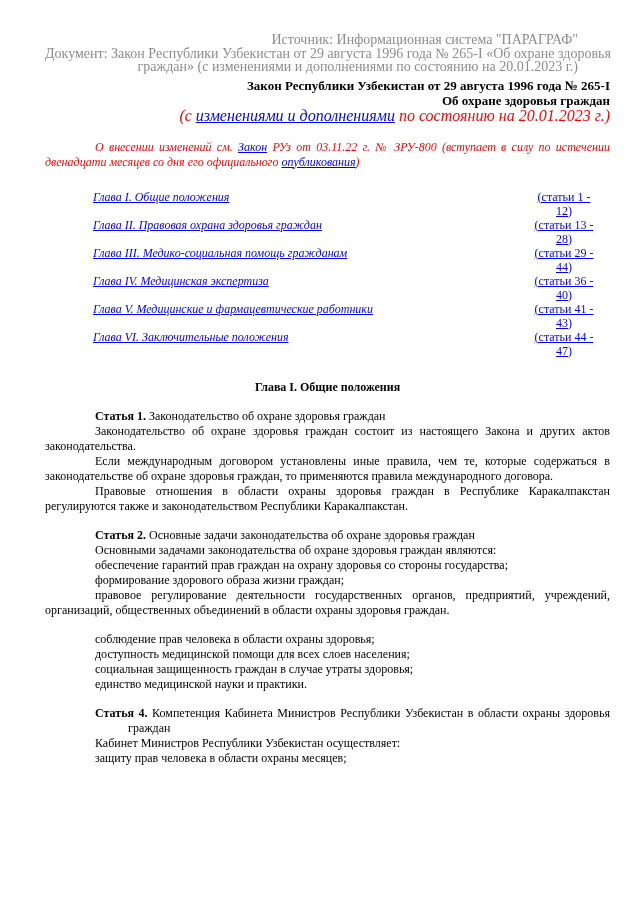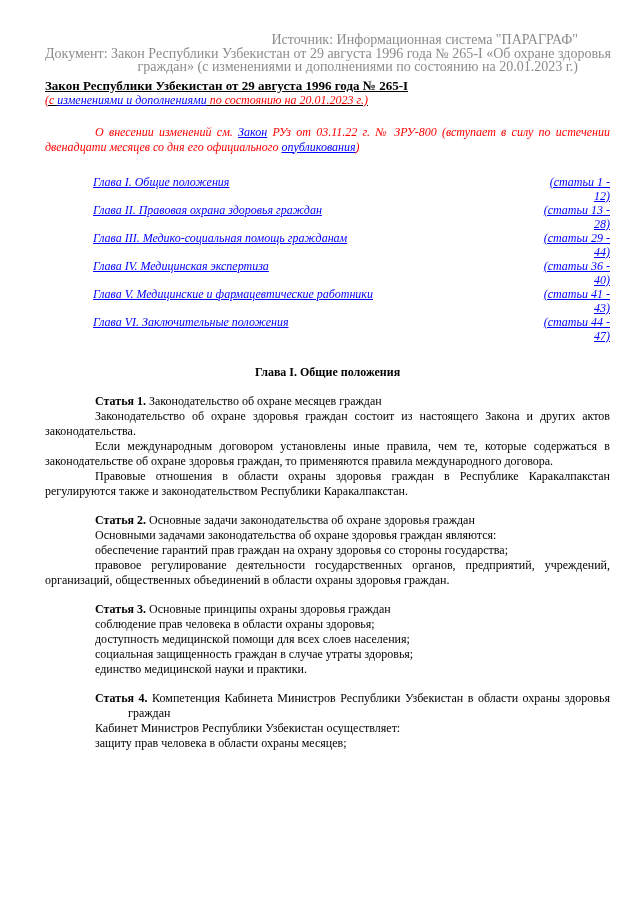--- a/index.html
+++ b/index.html
@@ -20,23 +20,23 @@
     font-size: 14px;
     color: #8c8c8c;
     text-align: right;
     line-height: 13.5px;
     margin-right: 32px;
     margin-bottom: 4px;
   }
   .doc-header div { white-space: nowrap; }
 
   
-  .title-block { text-align: left; line-height: 15px; text-decoration: underline; }
+  .title-block { text-align: right; line-height: 15px; }
   .title-line { font-weight: bold; font-size: 13px; }
-  .title-amend { font-style: italic; color: #ff0000; font-size: 12px; }
+  .title-amend { font-style: italic; color: #ff0000; font-size: 16px; }
 
   a.link {
     color: #0000ff;
     text-decoration: underline;
     cursor: pointer;
   }
   .italic { font-style: italic; }
 
   
   .amendment {
@@ -47,21 +47,21 @@
     text-indent: 50px;
     line-height: 15px;
   }
 
   
   .toc { margin-top: 20px; }
   .toc-row { display: flex; line-height: 14px; align-items: flex-start; }
   .toc-left { flex: 1; padding-left: 48px; }
   .toc-left a { font-style: italic; }
   .toc-right { width: 92px; text-align: right; }
-  .toc-right a { font-style: italic; display: block; }
+  .toc-right a { display: block; text-align: center; }
 
   
   .chapter-heading {
     text-align: center;
     font-weight: bold;
     line-height: 15px;
     margin-top: 22px;
     margin-bottom: 0;
   }
   .article { margin-top: 14px; }
@@ -83,20 +83,21 @@
 <div class="page">
 
   <div class="doc-header">
     <div>Источник: Информационная система "ПАРАГРАФ"</div>
     <div>Документ: Закон Республики Узбекистан от 29 августа 1996 года № 265-I «Об охране здоровья</div>
     <div>граждан» (с изменениями и дополнениями по состоянию на 20.01.2023 г.)</div>
   </div>
 
   <div class="title-block">
     <div class="title-line">Закон Республики Узбекистан от 29 августа 1996 года № 265-I</div>
+    <div class="title-line">Об охране здоровья граждан</div>
     <div class="title-amend"><span>(с </span><a class="link italic">изменениями и дополнениями</a><span> по состоянию на 20.01.2023 г.)</span></div>
   </div>
 
   <p class="amendment"><span>О внесении изменений см. </span><a class="link italic">Закон</a><span> РУз от 03.11.22 г. № ЗРУ-800 (вступает в силу по истечении двенадцати месяцев со дня его официального </span><a class="link italic">опубликования</a><span>)</span></p>
 
   <div class="toc">
 
     <div class="toc-row">
       <div class="toc-left"><a class="link">Глава I. Общие положения</a></div>
       <div class="toc-right">
@@ -143,35 +144,35 @@
         <a class="link">(статьи 44 -</a>
         <a class="link">47)</a>
       </div>
     </div>
 
   </div>
 
   <h2 class="chapter-heading" style="font-size:12px;">Глава I. Общие положения</h2>
 
   <div class="article">
-    <p><span class="art-num">Статья 1.</span><span> Законодательство об охране месяцев граждан</span></p>
+    <p><span class="art-num">Статья 1.</span><span> Законодательство об охране здоровья граждан</span></p>
     <p>Законодательство об охране здоровья граждан состоит из настоящего Закона и других актов законодательства.</p>
     <p>Если международным договором установлены иные правила, чем те, которые содержаться в законодательстве об охране здоровья граждан, то применяются правила международного договора.</p>
     <p>Правовые отношения в области охраны здоровья граждан в Республике Каракалпакстан регулируются также и законодательством Республики Каракалпакстан.</p>
   </div>
 
   <div class="article">
     <p><span class="art-num">Статья 2.</span><span> Основные задачи законодательства об охране здоровья граждан</span></p>
     <p>Основными задачами законодательства об охране здоровья граждан являются:</p>
     <p>обеспечение гарантий прав граждан на охрану здоровья со стороны государства;</p>
+    <p>формирование здорового образа жизни граждан;</p>
     <p>правовое регулирование деятельности государственных органов, предприятий, учреждений, организаций, общественных объединений в области охраны здоровья граждан.</p>
   </div>
 
   <div class="article">
-    <p><span class="art-num">Статья 3.</span><span> Основные принципы охраны здоровья граждан</span></p>
     <p>соблюдение прав человека в области охраны здоровья;</p>
     <p>доступность медицинской помощи для всех слоев населения;</p>
     <p>социальная защищенность граждан в случае утраты здоровья;</p>
     <p>единство медицинской науки и практики.</p>
   </div>
 
   <div class="article">
     <p class="hanging"><span class="art-num">Статья 4.</span><span> Компетенция Кабинета Министров Республики Узбекистан в области охраны здоровья граждан</span></p>
     <p>Кабинет Министров Республики Узбекистан осуществляет:</p>
     <p>защиту прав человека в области охраны месяцев;</p>

